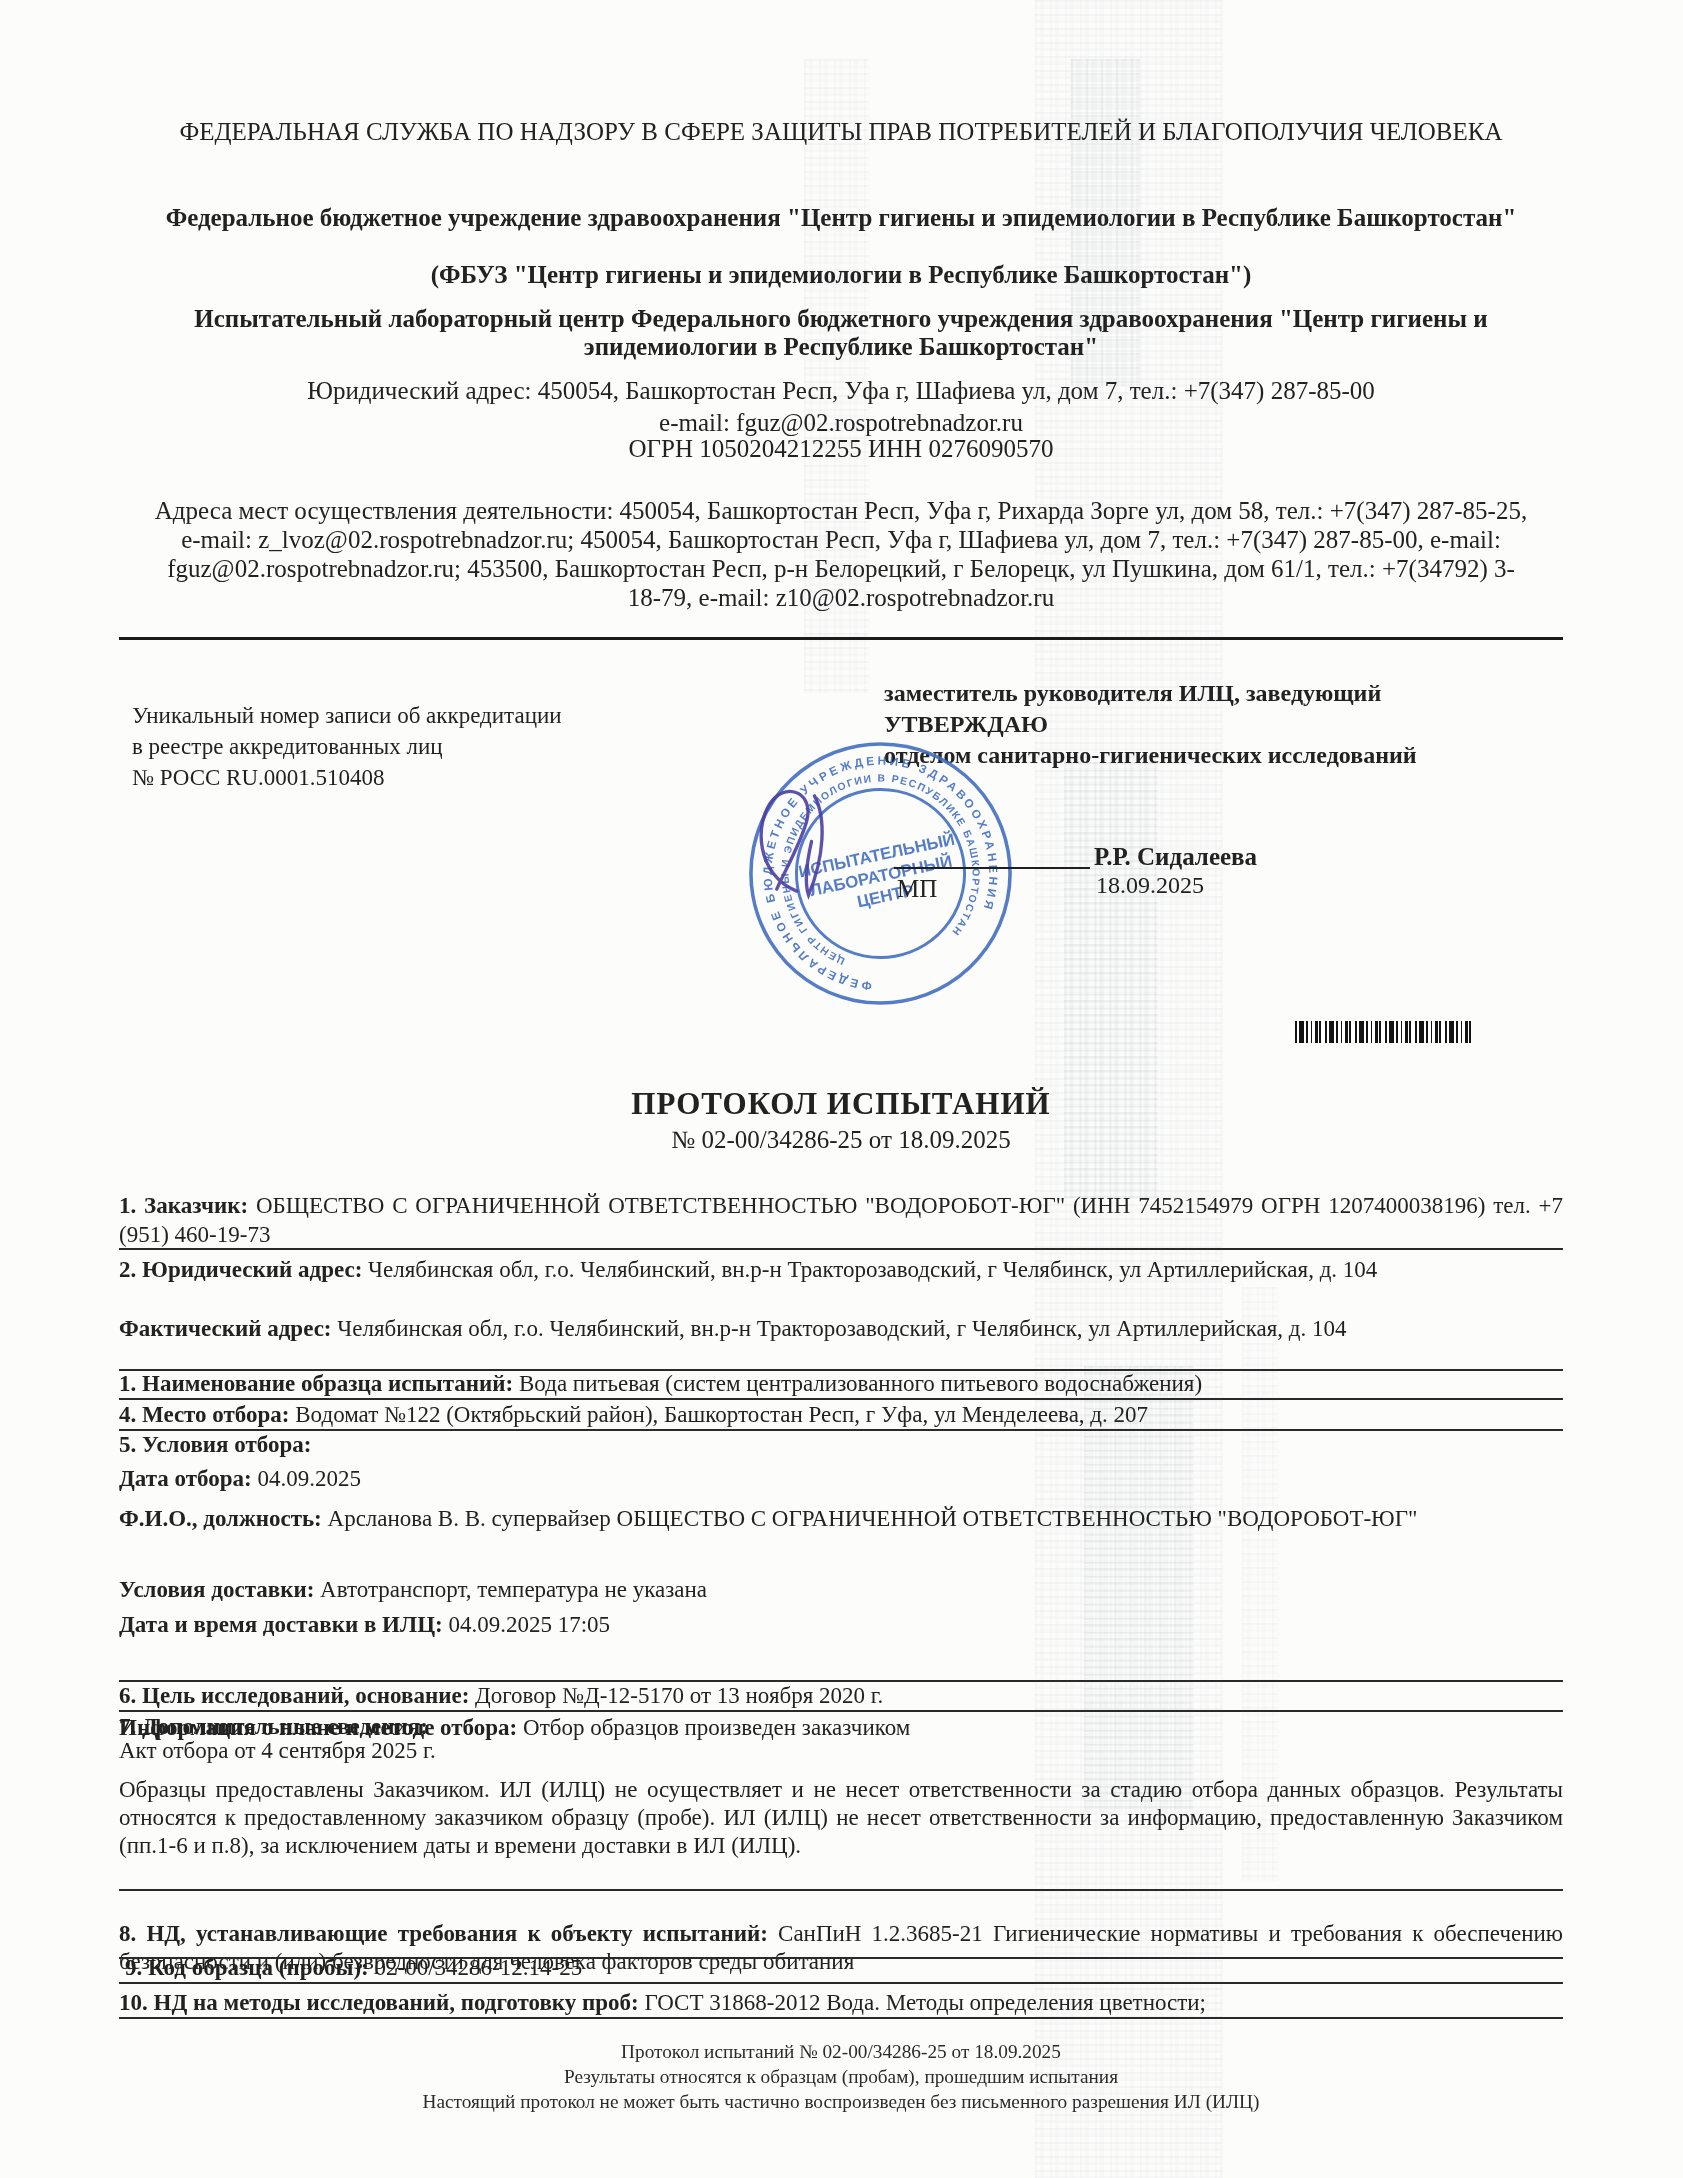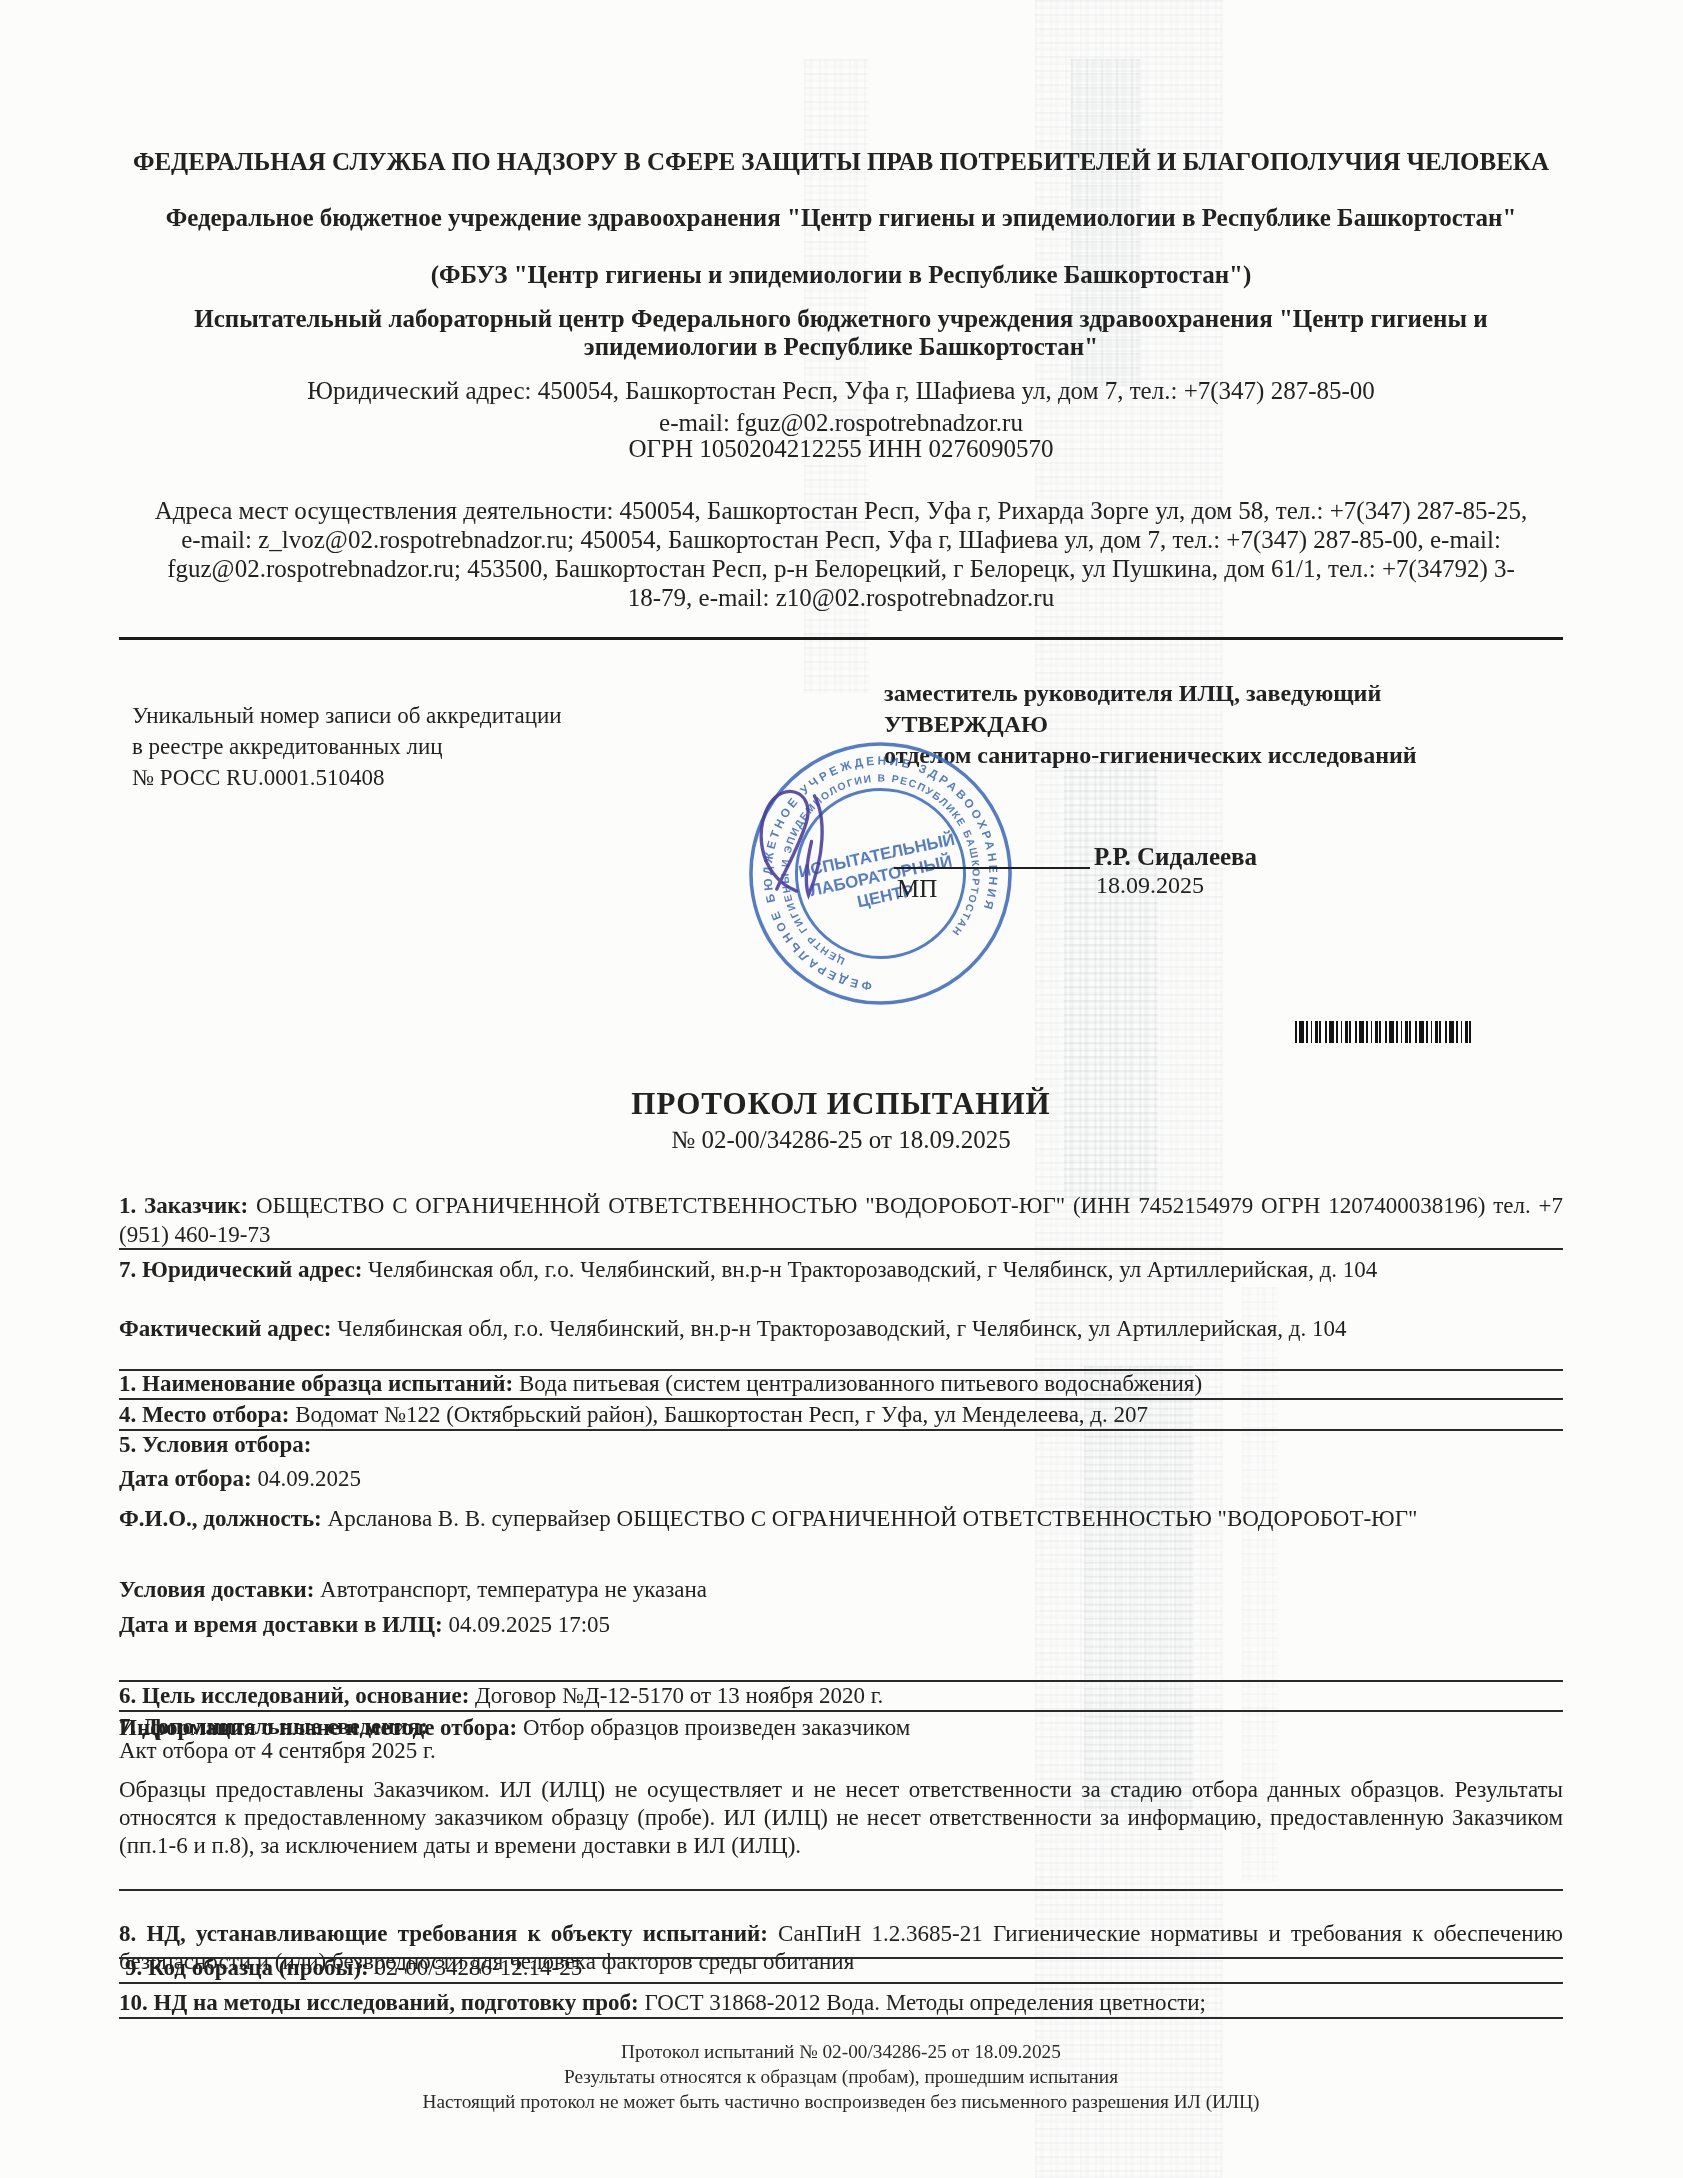--- a/index.html
+++ b/index.html
@@ -41,21 +41,21 @@
 
 <div class="page">
 
   <div class="band band-speckle" style="left:1035px;top:0;width:188px;height:2178px;opacity:.55;"></div>
   <div class="band band-speckle" style="left:1071px;top:59px;width:69px;height:327px;opacity:.8;"></div>
   <div class="band band-speckle" style="left:1064px;top:762px;width:94px;height:436px;opacity:.75;"></div>
   <div class="band band-speckle" style="left:1084px;top:1366px;width:109px;height:446px;opacity:.8;"></div>
   <div class="band band-speckle" style="left:804px;top:59px;width:65px;height:634px;opacity:.5;"></div>
   <div class="band band-speckle" style="left:1242px;top:1287px;width:36px;height:594px;opacity:.45;"></div>
 
-  <div class="abs blk ctr hdr" style="top:148px;font-weight:bold;">ФЕДЕРАЛЬНАЯ СЛУЖБА ПО НАДЗОРУ В СФЕРЕ ЗАЩИТЫ ПРАВ ПОТРЕБИТЕЛЕЙ И БЛАГОПОЛУЧИЯ ЧЕЛОВЕКА</div>
+  <div class="abs blk ctr hdr" style="top:118px;">ФЕДЕРАЛЬНАЯ СЛУЖБА ПО НАДЗОРУ В СФЕРЕ ЗАЩИТЫ ПРАВ ПОТРЕБИТЕЛЕЙ И БЛАГОПОЛУЧИЯ ЧЕЛОВЕКА</div>
   <div class="abs blk ctr hdr b" style="top:204px;">Федеральное бюджетное учреждение здравоохранения "Центр гигиены и эпидемиологии в Республике Башкортостан"</div>
   <div class="abs blk ctr hdr b" style="top:261px;">(ФБУЗ "Центр гигиены и эпидемиологии в Республике Башкортостан")</div>
   <div class="abs blk ctr hdr b" style="top:305px;">Испытательный лабораторный центр Федерального бюджетного учреждения здравоохранения "Центр гигиены и эпидемиологии в Республике Башкортостан"</div>
   <div class="abs blk ctr hdr" style="top:377px;">Юридический адрес: 450054, Башкортостан Респ, Уфа г, Шафиева ул, дом 7, тел.: +7(347) 287-85-00</div>
   <div class="abs blk ctr hdr" style="top:409px;">e-mail: fguz@02.rospotrebnadzor.ru</div>
   <div class="abs blk ctr hdr" style="top:435px;">ОГРН 1050204212255 ИНН 0276090570</div>
   <div class="abs ctr hdr" style="left:153px;top:496px;width:1376px;line-height:29px;">Адреса мест осуществления деятельности: 450054, Башкортостан Респ, Уфа г, Рихарда Зорге ул, дом 58, тел.: +7(347) 287-85-25, e-mail: z_lvoz@02.rospotrebnadzor.ru; 450054, Башкортостан Респ, Уфа г, Шафиева ул, дом 7, тел.: +7(347) 287-85-00, e-mail: fguz@02.rospotrebnadzor.ru; 453500, Башкортостан Респ, р-н Белорецкий, г Белорецк, ул Пушкина, дом 61/1, тел.: +7(34792) 3-18-79, e-mail: z10@02.rospotrebnadzor.ru</div>
 
   <div class="rule thick" style="top:637px;"></div>
 
@@ -110,21 +110,21 @@
   <div class="abs blk ctr b" style="top:1086px;font-size:31px;letter-spacing:1px;">ПРОТОКОЛ ИСПЫТАНИЙ</div>
   <div class="abs blk ctr" style="top:1126px;font-size:25px;">№ 02-00/34286-25 от 18.09.2025</div>
 
   <div class="abs blk jst body-t" style="top:1191px;">
     <span class="b">1. Заказчик:</span>
     <span>ОБЩЕСТВО С ОГРАНИЧЕННОЙ ОТВЕТСТВЕННОСТЬЮ "ВОДОРОБОТ-ЮГ" (ИНН 7452154979 ОГРН 1207400038196) тел. +7 (951) 460-19-73</span>
   </div>
   <div class="rule" style="top:1248px;"></div>
 
   <div class="abs blk jst" style="top:1256px;font-size:23px;line-height:27px;">
-    <span class="b">7. Юридический адрес:</span>
+    <span class="b">2. Юридический адрес:</span>
     <span>Челябинская обл, г.о. Челябинский, вн.р-н Тракторозаводский, г Челябинск, ул Артиллерийская, д. 104</span>
   </div>
   <div class="abs blk jst" style="top:1315px;font-size:23px;line-height:27px;">
     <span class="b">Фактический адрес:</span>
     <span>Челябинская обл, г.о. Челябинский, вн.р-н Тракторозаводский, г Челябинск, ул Артиллерийская, д. 104</span>
   </div>
   <div class="rule" style="top:1369px;"></div>
 
   <div class="abs blk" style="top:1371px;font-size:23px;line-height:26px;">
     <span class="b">1. Наименование образца испытаний:</span>

